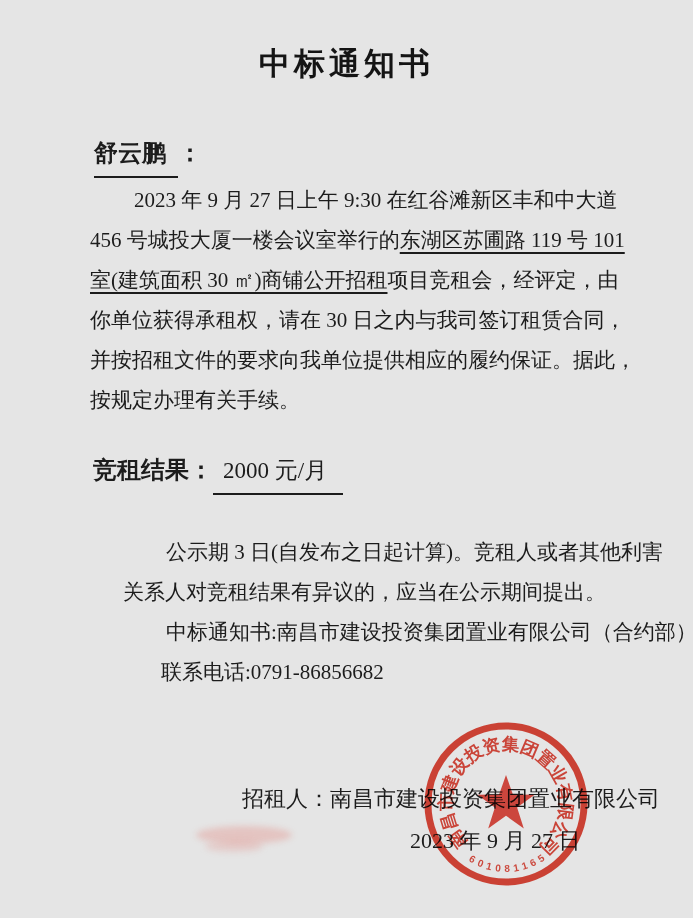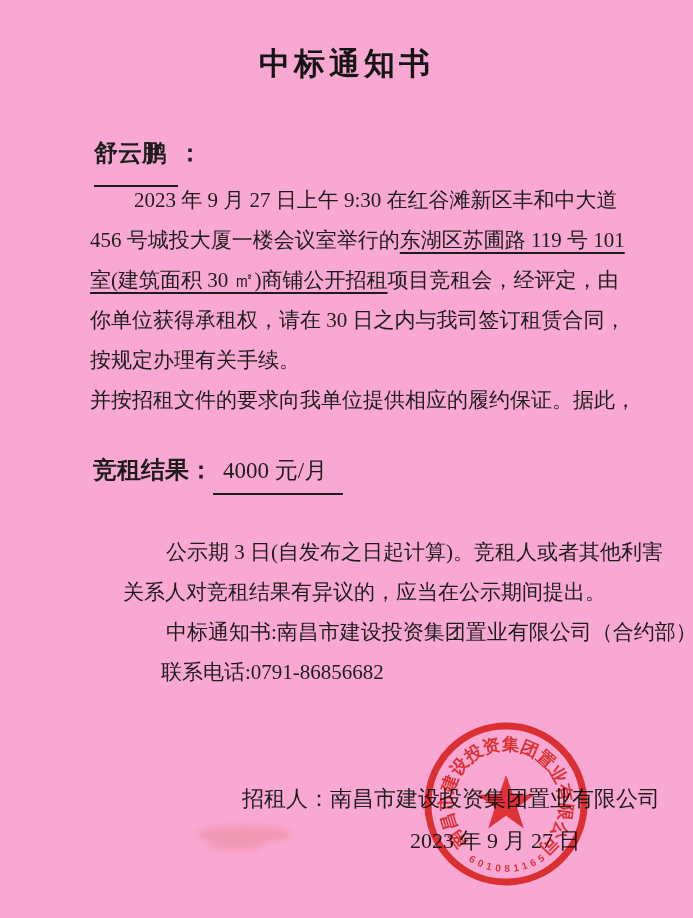--- a/index.html
+++ b/index.html
@@ -1,37 +1,37 @@
 <!DOCTYPE html>
 <html lang="zh"><head>
 <meta charset="utf-8">
 <style>
   html,body{margin:0;padding:0;}
   .page{
     position:relative;
     width:693px;height:918px;
-    background:#f9a8d4;
+    background:#e5e5e5;
     font-family:"Liberation Serif","DejaVu Serif",serif;
     color:#1c1c1c;
     overflow:hidden;
   }
   .doc-title{
     position:absolute;top:43px;left:0;width:100%;
     text-align:center;
     font-size:31px;font-weight:bold;letter-spacing:4px;
     color:#141414;
   }
   .recipient{
     position:absolute;left:94px;top:138px;
     font-size:24px;font-weight:bold;line-height:30px;
     white-space:nowrap;
   }
   .recipient .name{
     border-bottom:2px solid #1c1c1c;
-    padding:0 12px 17px 0;
+    padding:0 12px 8px 0;
     display:inline-block;
   }
   .body-para{
     position:absolute;left:90px;top:180px;width:560px;
     font-size:21px;line-height:40px;
   }
   .body-para .line{white-space:nowrap;}
   .body-para .indent{padding-left:44px;}
   .em{
     font-weight:normal;
@@ -85,25 +85,25 @@
 
   <div class="doc-title">中标通知书</div>
 
   <div class="recipient"><span class="name">舒云鹏</span><span>：</span></div>
 
   <div class="body-para">
     <div class="line indent">2023 年 9 月 27 日上午 9:30 在红谷滩新区丰和中大道</div>
     <div class="line"><span>456 号城投大厦一楼会议室举行的</span><span class="em">东湖区苏圃路 119 号 101</span></div>
     <div class="line"><span class="em">室(建筑面积 30 ㎡)商铺公开招租</span><span>项目竞租会，经评定，由</span></div>
     <div class="line">你单位获得承租权，请在 30 日之内与我司签订租赁合同，</div>
+    <div class="line">并按招租文件的要求向我单位提供相应的履约保证。据此，</div>
     <div class="line">按规定办理有关手续。</div>
-    <div class="line">并按招租文件的要求向我单位提供相应的履约保证。据此，</div>
   </div>
 
-  <div class="result-line"><span class="label">竞租结果：</span><span class="value">4000 元/月</span></div>
+  <div class="result-line"><span class="label">竞租结果：</span><span class="value">2000 元/月</span></div>
 
   <div class="notice">
     <div class="line ind43">公示期 3 日(自发布之日起计算)。竞租人或者其他利害</div>
     <div class="line">关系人对竞租结果有异议的，应当在公示期间提出。</div>
     <div class="line ind43">中标通知书:南昌市建设投资集团置业有限公司（合约部）</div>
     <div class="line ind38">联系电话:0791-86856682</div>
   </div>
 
   <div class="sig-lessor">招租人：南昌市建设投资集团置业有限公司</div>
   <div class="sig-date">2023 年 9 月 27 日</div>

